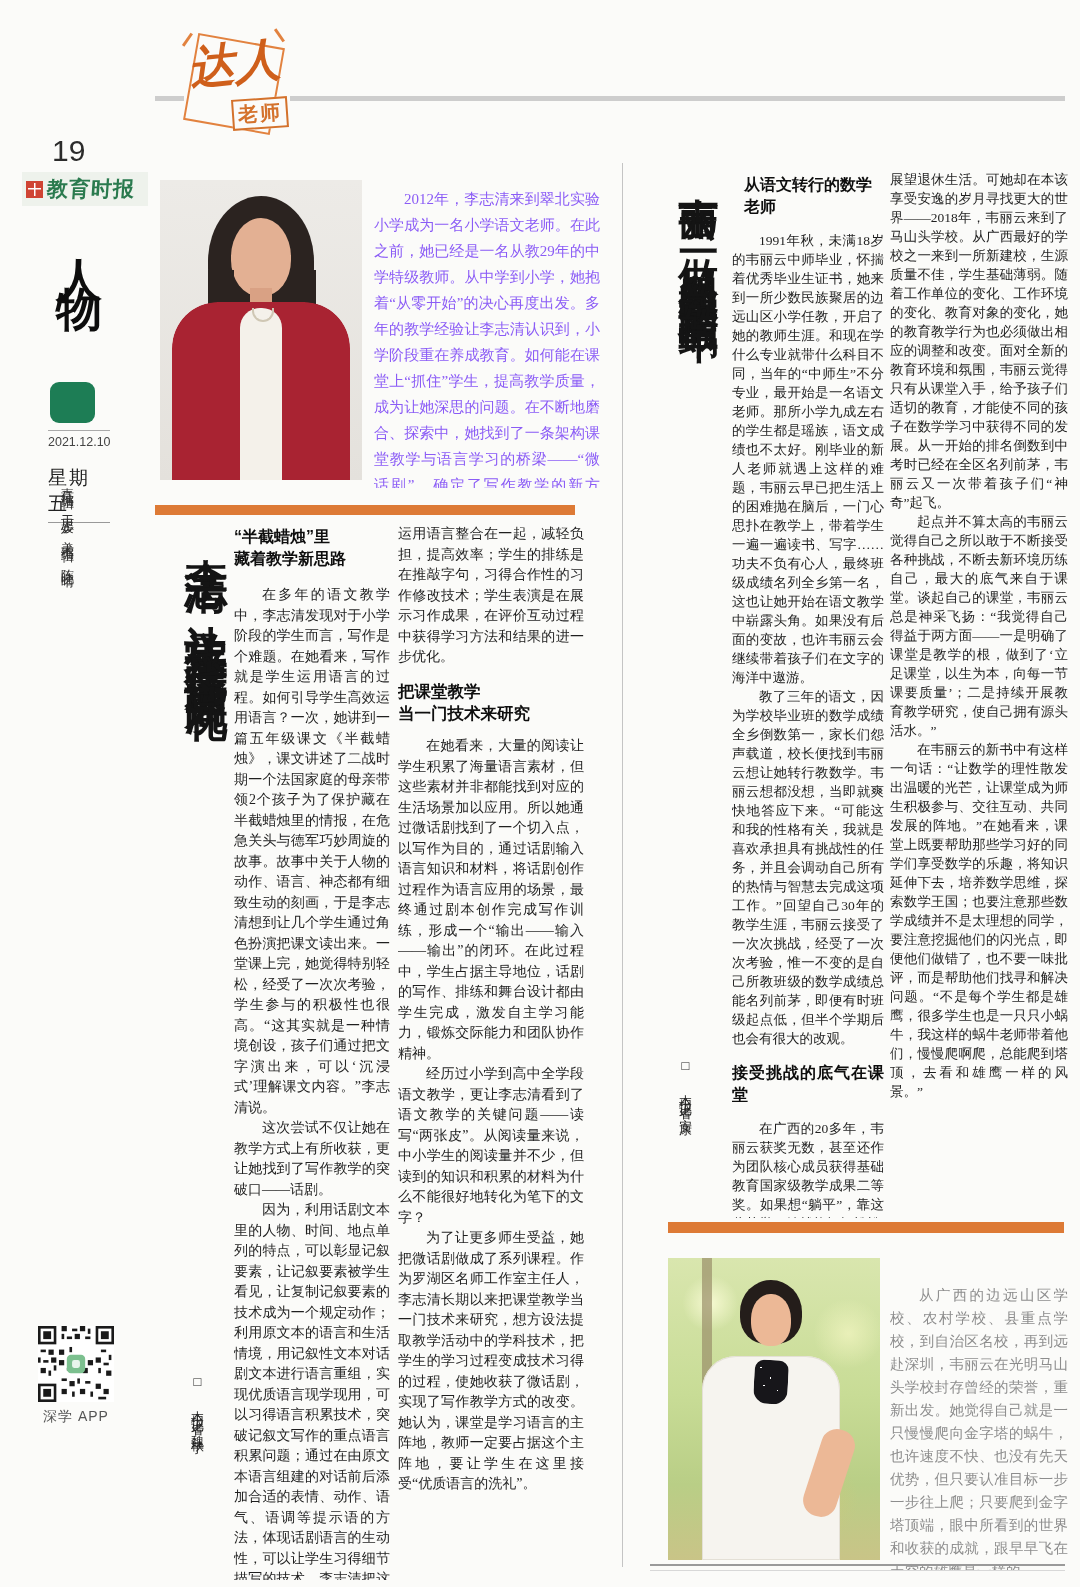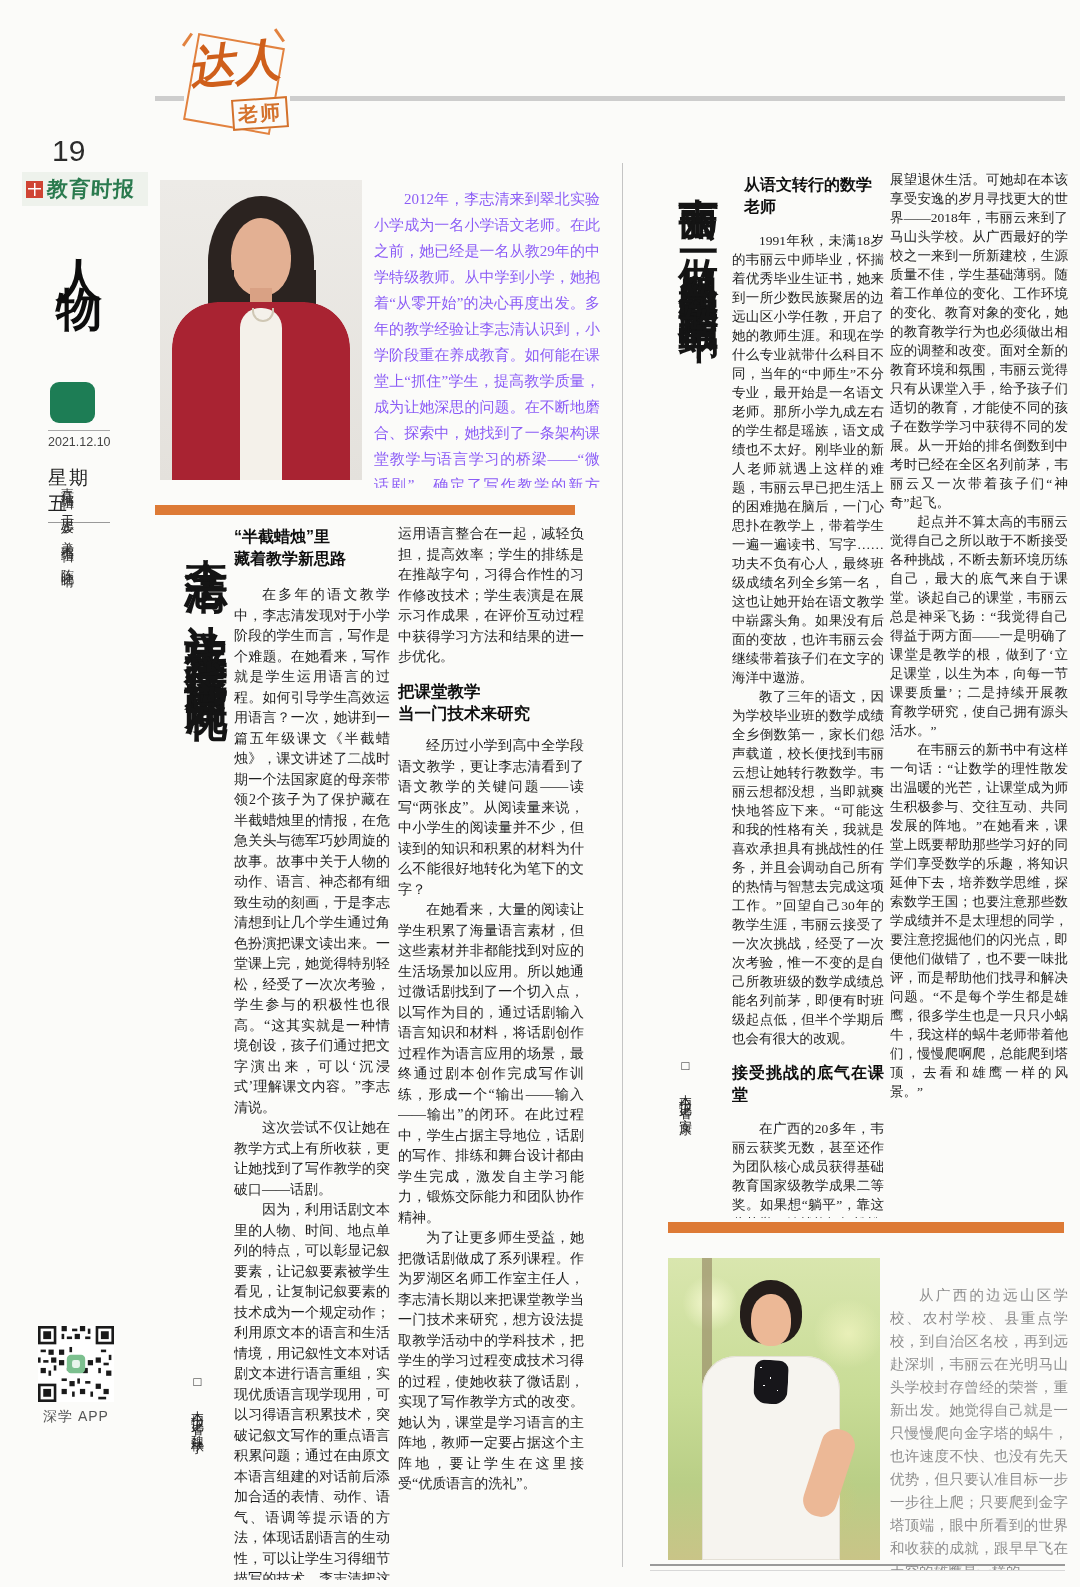--- a/index.html
+++ b/index.html
@@ -248,22 +248,22 @@
     <p class="ind">因为，利用话剧文本里的人物、时间、地点单列的特点，可以彰显记叙要素，让记叙要素被学生看见，让复制记叙要素的技术成为一个规定动作；利用原文本的语言和生活情境，用记叙性文本对话剧文本进行语言重组，实现优质语言现学现用，可以习得语言积累技术，突破记叙文写作的重点语言积累问题；通过在由原文本语言组建的对话前后添加合适的表情、动作、语气、语调等提示语的方法，体现话剧语言的生动性，可以让学生习得细节描写的技术。李志清把这个由话剧简化改造而来的形式叫做“微话剧”。</p>
 
   </div>
 
   <div class="abs col col2">
     <p>运用语言整合在一起，减轻负担，提高效率；学生的排练是在推敲字句，习得合作性的习作修改技术；学生表演是在展示习作成果，在评价互动过程中获得学习方法和结果的进一步优化。</p>
     <div class="subhead subhead-left2">
       <div>把课堂教学</div>
       <div>当一门技术来研究</div>
     </div>
+    <p class="ind">在她看来，大量的阅读让学生积累了海量语言素材，但这些素材并非都能找到对应的生活场景加以应用。所以她通过微话剧找到了一个切入点，以写作为目的，通过话剧输入语言知识和材料，将话剧创作过程作为语言应用的场景，最终通过剧本创作完成写作训练，形成一个“输出——输入——输出”的闭环。在此过程中，学生占据主导地位，话剧的写作、排练和舞台设计都由学生完成，激发自主学习能力，锻炼交际能力和团队协作精神。</p>
     <p class="ind">经历过小学到高中全学段语文教学，更让李志清看到了语文教学的关键问题——读写“两张皮”。从阅读量来说，中小学生的阅读量并不少，但读到的知识和积累的材料为什么不能很好地转化为笔下的文字？</p>
-    <p class="ind">在她看来，大量的阅读让学生积累了海量语言素材，但这些素材并非都能找到对应的生活场景加以应用。所以她通过微话剧找到了一个切入点，以写作为目的，通过话剧输入语言知识和材料，将话剧创作过程作为语言应用的场景，最终通过剧本创作完成写作训练，形成一个“输出——输入——输出”的闭环。在此过程中，学生占据主导地位，话剧的写作、排练和舞台设计都由学生完成，激发自主学习能力，锻炼交际能力和团队协作精神。</p>
     <p class="ind">为了让更多师生受益，她把微话剧做成了系列课程。作为罗湖区名师工作室主任人，李志清长期以来把课堂教学当一门技术来研究，想方设法提取教学活动中的学科技术，把学生的学习过程变成技术习得的过程，使她收获了微话剧，实现了写作教学方式的改变。她认为，课堂是学习语言的主阵地，教师一定要占据这个主阵地，要让学生在这里接受“优质语言的洗礼”。</p>
   </div>
 
   <div class="abs hl-right-wrap">
     <div class="vert headline hl-right">韦丽云：做一只爬向数学金字塔的『蜗牛』</div>
     <div class="vert byline by-right">□ 本报记者 安康</div>
   </div>
 
   <div class="abs col colA">
     <div class="subhead subhead-right">从语文转行的数学老师</div>

